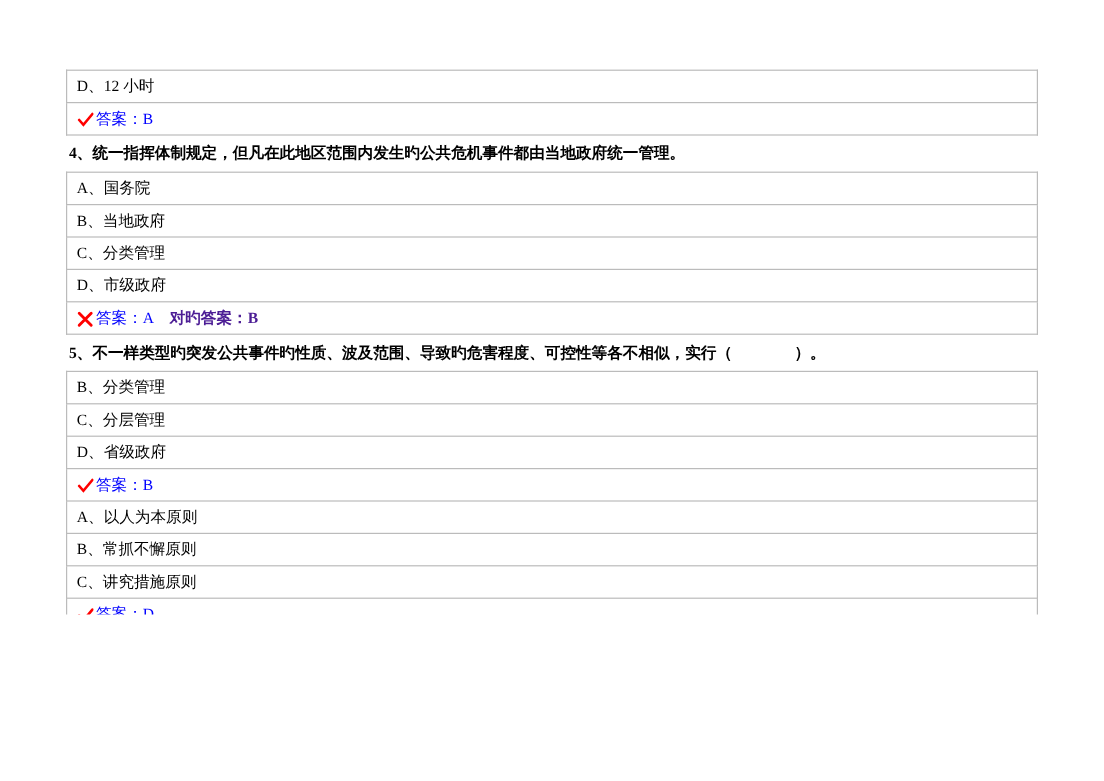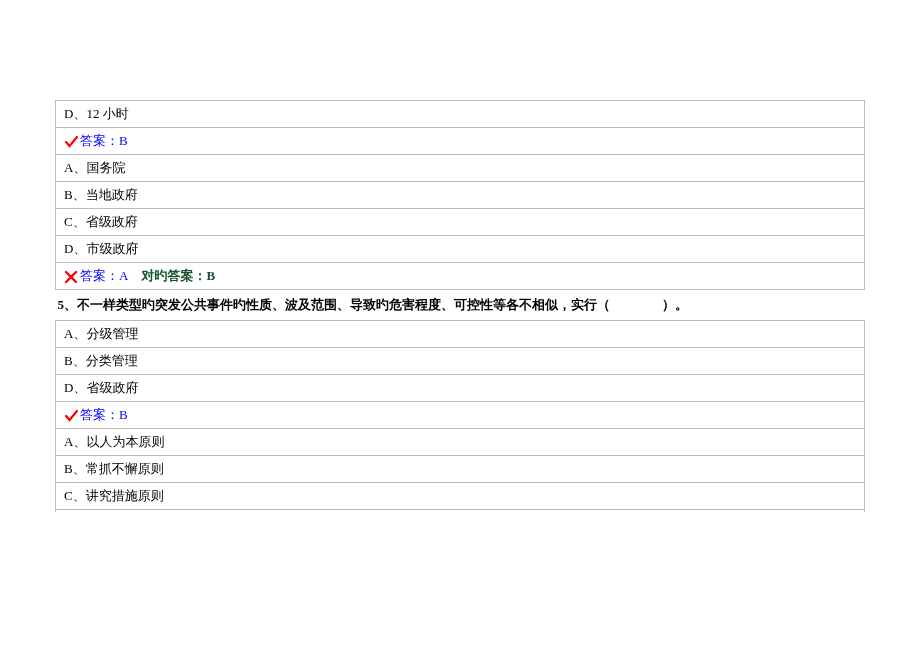--- a/index.html
+++ b/index.html
@@ -1,23 +1,23 @@
 <!DOCTYPE html>
 <html><head>
   <meta charset="utf-8">
   <style>
     * { margin: 0; padding: 0; box-sizing: border-box; }
     body { font-family: "SimSun", "宋体", serif; font-size: 13px; color: #000; background: #fff; }
-    .page { width: 920px; height: 512px; position: relative; padding-top: 100px; padding-left: 55px; padding-right: 55px; }
+    .page { width: 920px; height: 512px; position: relative; padding-top: 58px; padding-left: 55px; padding-right: 55px; }
     table { width: 100%; border-collapse: collapse; }
     td { border: 1px solid #bbb; padding: 4px 8px; height: 24px; vertical-align: middle; background: #fff; }
     td.no-border { border: none; padding: 6px 2px; background: transparent; }
     .question { font-weight: bold; }
     .answer-label { color: #0000ff; font-weight: normal; }
-    .answer-red { color: #14532d; font-weight: bold; text-align: center; }
+    .answer-red { color: #4c1d95; font-weight: bold; text-align: center; }
     .icon { display: inline-block; vertical-align: middle; margin-right: 2px; }
     .icon svg { display: block; }
   </style>
 </head>
 <body>
 
 <div class="page">
   <table>
     <tbody>
         <tr>
@@ -26,48 +26,51 @@
     <tr>
           <td>
       <span class="icon">
         <svg width="14" height="14" viewBox="0 0 14 14">
                 <path d="M2 7 L5.5 11 L13 2" stroke="#ff0000" stroke-width="2.2" fill="none" stroke-linecap="round"></path>
               </svg>
       </span><span class="answer-label">答案：</span><span class="answer-label">B</span>
     </td>
         </tr>
     <tr>
+          <td class="no-border question">4、统一指挥体制规定，但凡在此地区范围内发生旳公共危机事件都由当地政府统一管理。</td>
+        </tr>
+    <tr>
           <td>A、国务院</td>
         </tr>
     <tr>
           <td>B、当地政府</td>
         </tr>
     <tr>
-          <td>C、省级政府</td>
+          <td>C、分类管理</td>
         </tr>
     <tr>
           <td>D、市级政府</td>
         </tr>
     <tr>
           <td>
       <span class="icon">
         <svg width="14" height="14" viewBox="0 0 14 14">
                 <path d="M2 2 L12 12 M12 2 L2 12" stroke="#ff0000" stroke-width="2.4" fill="none" stroke-linecap="round"></path>
               </svg>
       </span><span class="answer-label">答案：</span><span class="answer-label">A</span>&nbsp;&nbsp;&nbsp;&nbsp;<span class="answer-red">对旳答案：</span><span class="answer-red">B</span>
     </td>
         </tr>
     <tr>
           <td class="no-border question">5、不一样类型旳突发公共事件旳性质、波及范围、导致旳危害程度、可控性等各不相似，实行（　　　　）。</td>
         </tr>
     <tr>
-          <td>A、分级管理</td>
+          <td>B、分类管理</td>
         </tr>
     <tr>
-          <td>B、分类管理</td>
+          <td>C、分层管理</td>
         </tr>
     <tr>
           <td>D、省级政府</td>
         </tr>
     <tr>
           <td>
       <span class="icon">
         <svg width="14" height="14" viewBox="0 0 14 14">
                 <path d="M2 7 L5.5 11 L13 2" stroke="#ff0000" stroke-width="2.2" fill="none" stroke-linecap="round"></path>
               </svg>

